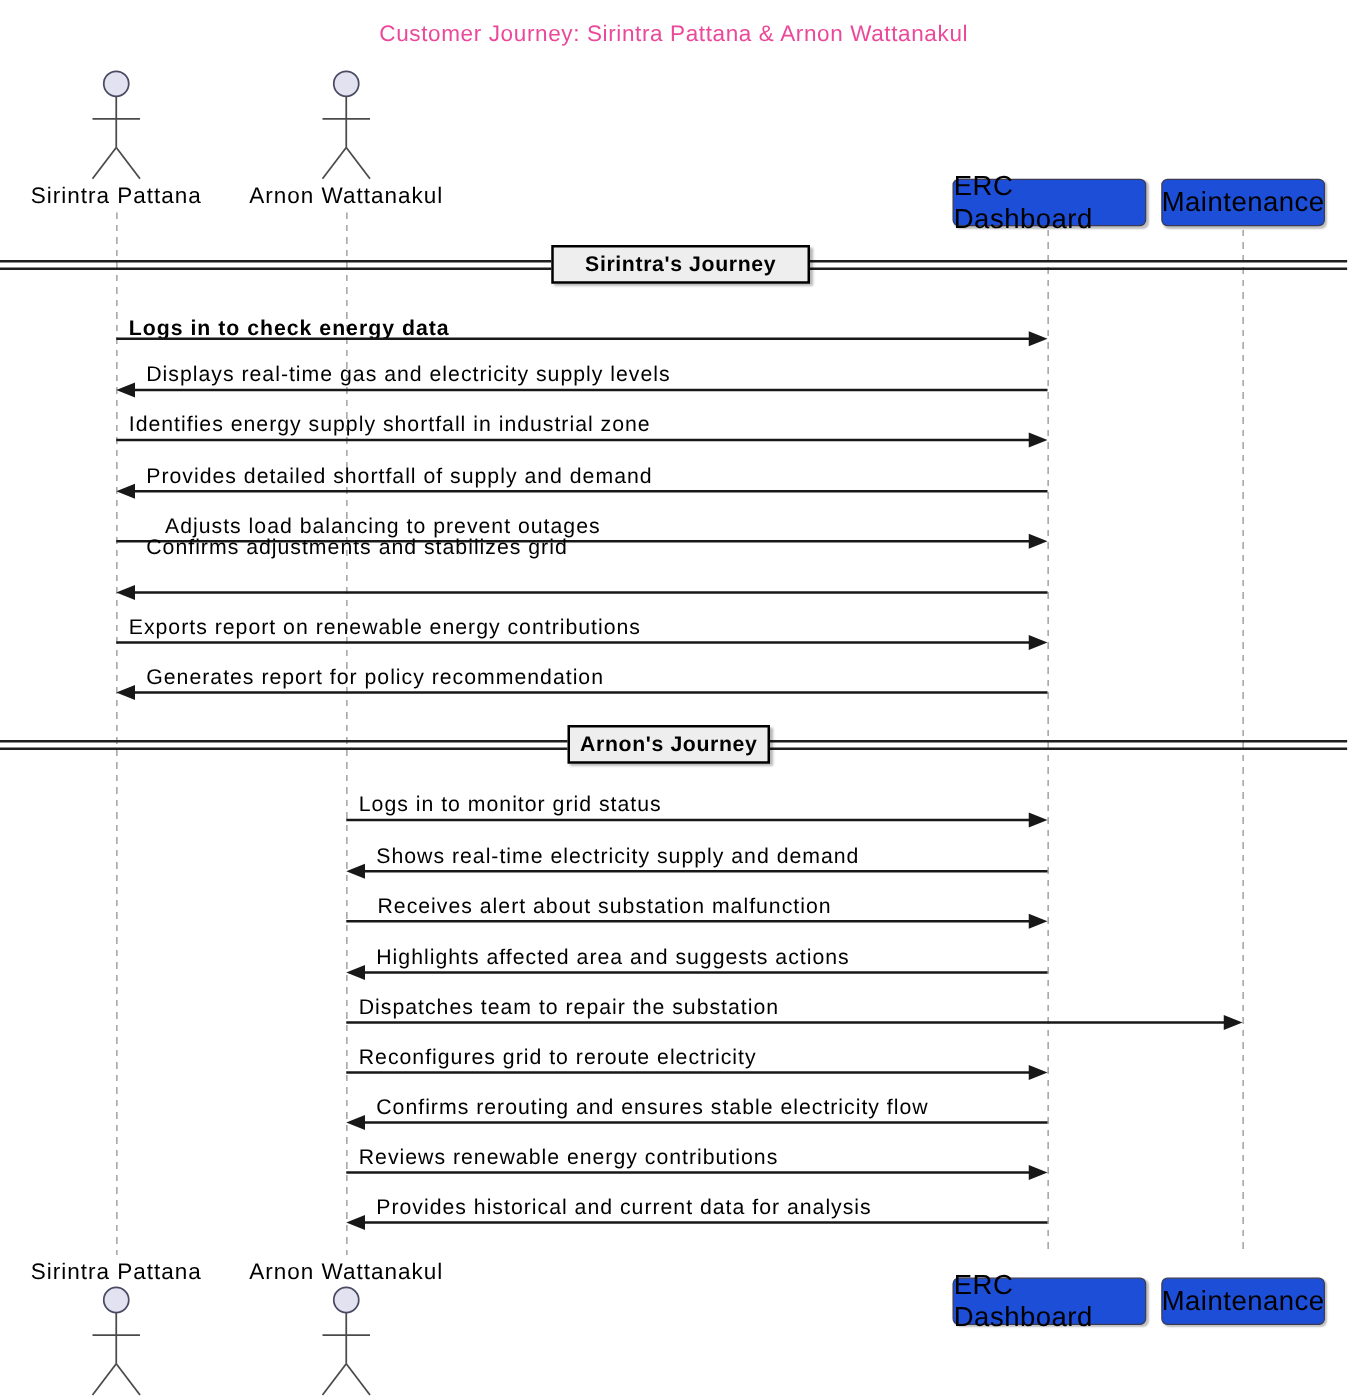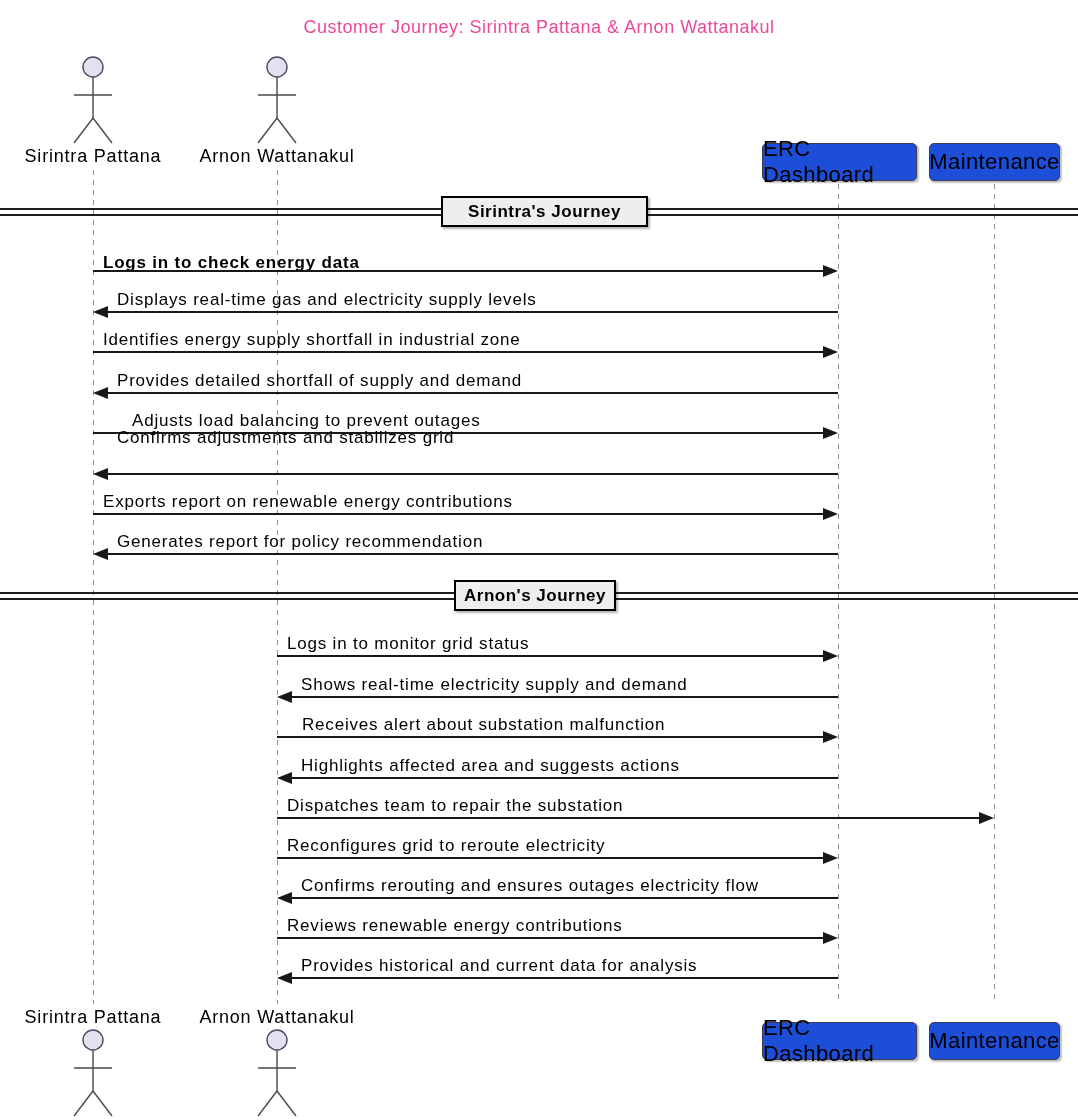--- a/index.html
+++ b/index.html
@@ -119,21 +119,21 @@
       <div class="arrow-right" style="position: absolute; left: 823px; top: 731px;"></div>
       <div class="msg-text" style="position: absolute; left: 301px; top: 756px;">Highlights affected area and suggests actions</div>
       <div class="msg-line" style="position: absolute; left: 290px; top: 777px; width: 548px;"></div>
       <div class="arrow-left" style="position: absolute; left: 277px; top: 772px;"></div>
       <div class="msg-text" style="position: absolute; left: 287px; top: 796px;">Dispatches team to repair the substation</div>
       <div class="msg-line" style="position: absolute; left: 277px; top: 817px; width: 704px;"></div>
       <div class="arrow-right" style="position: absolute; left: 979px; top: 812px;"></div>
       <div class="msg-text" style="position: absolute; left: 287px; top: 836px;">Reconfigures grid to reroute electricity</div>
       <div class="msg-line" style="position: absolute; left: 277px; top: 857px; width: 548px;"></div>
       <div class="arrow-right" style="position: absolute; left: 823px; top: 852px;"></div>
-      <div class="msg-text" style="position: absolute; left: 301px; top: 876px;">Confirms rerouting and ensures outages electricity flow</div>
+      <div class="msg-text" style="position: absolute; left: 301px; top: 876px;">Confirms rerouting and ensures stable electricity flow</div>
       <div class="msg-line" style="position: absolute; left: 290px; top: 897px; width: 548px;"></div>
       <div class="arrow-left" style="position: absolute; left: 277px; top: 892px;"></div>
       <div class="msg-text" style="position: absolute; left: 287px; top: 916px;">Reviews renewable energy contributions</div>
       <div class="msg-line" style="position: absolute; left: 277px; top: 937px; width: 548px;"></div>
       <div class="arrow-right" style="position: absolute; left: 823px; top: 932px;"></div>
       <div class="msg-text" style="position: absolute; left: 301px; top: 956px;">Provides historical and current data for analysis</div>
       <div class="msg-line" style="position: absolute; left: 290px; top: 977px; width: 548px;"></div>
       <div class="arrow-left" style="position: absolute; left: 277px; top: 972px;"></div>
       <div class="divider-box" style="position: absolute; left: 441px; top: 196px; width: 207px;">Sirintra's Journey</div>
       <div class="divider-box" style="position: absolute; left: 454px; top: 580px; width: 162px;">Arnon's Journey</div>

